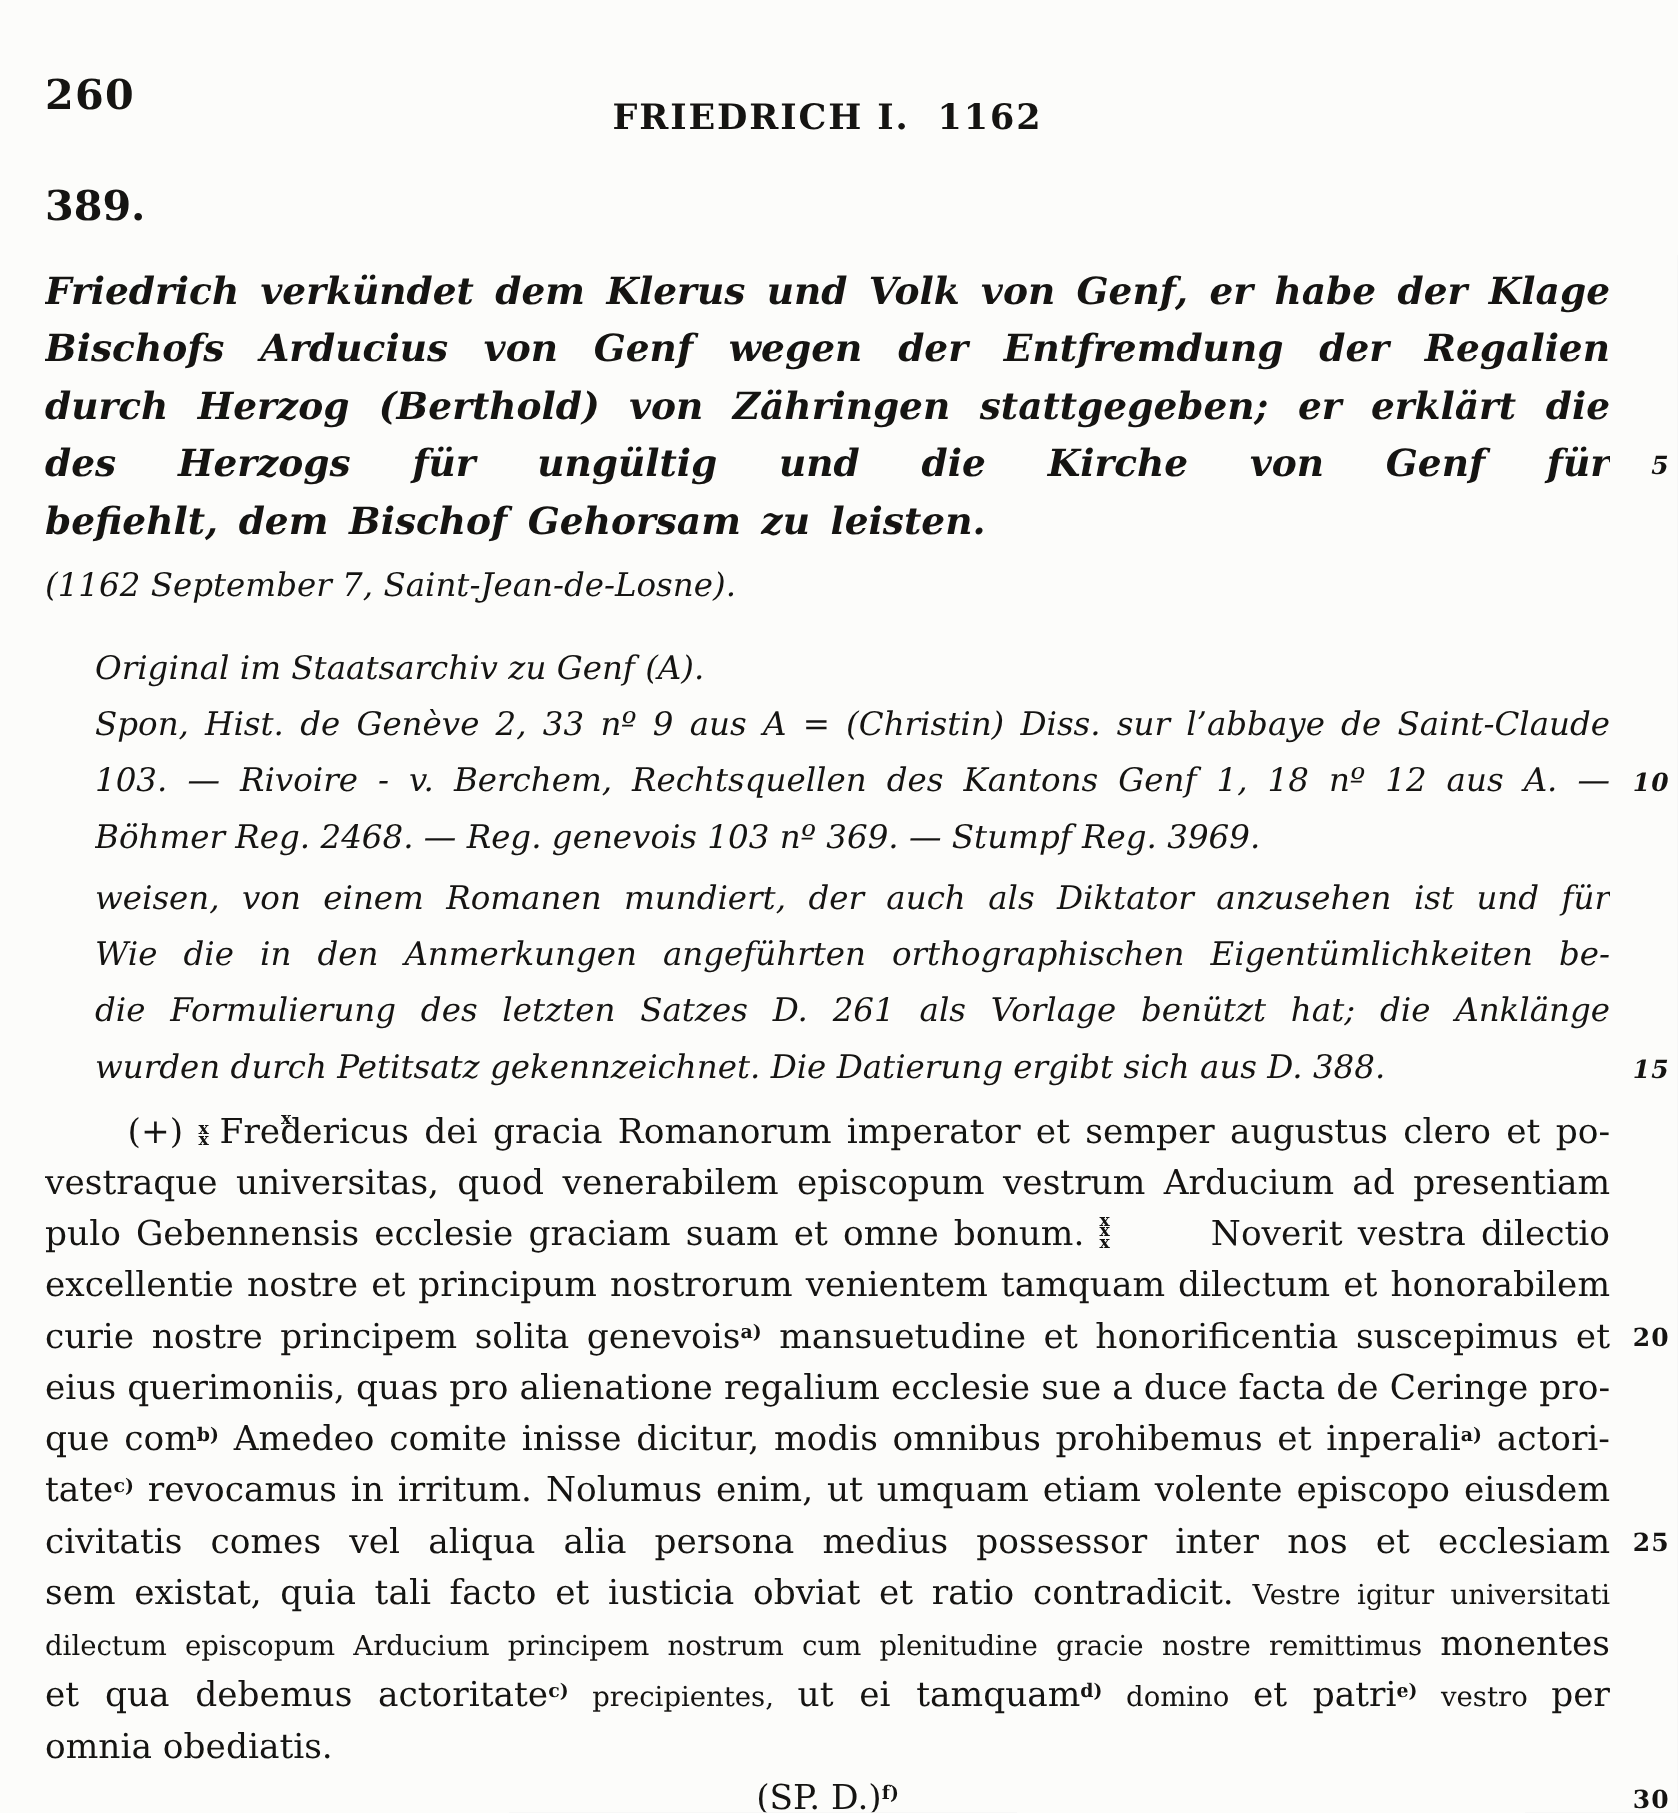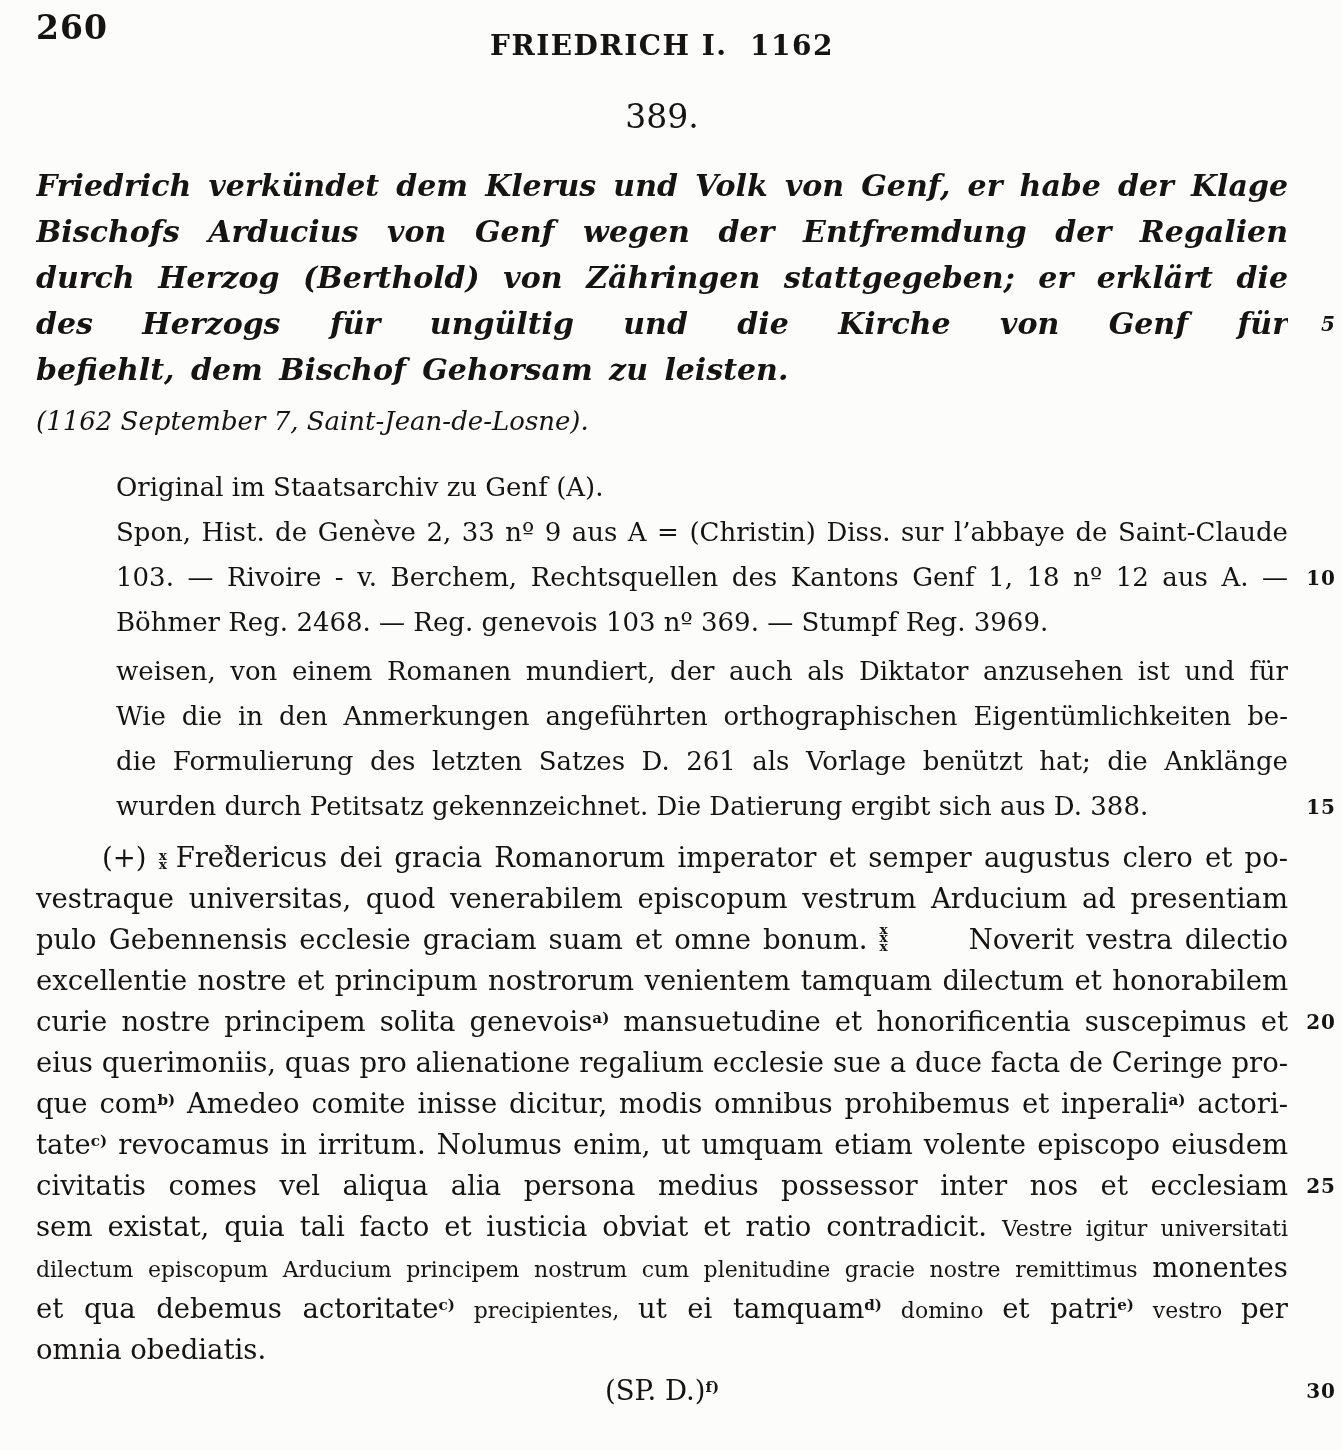--- a/index.html
+++ b/index.html
@@ -8,32 +8,32 @@
     width: 1342px;
     height: 1450px;
     background: #fcfcfa;
     font-family: "DejaVu Serif", serif;
     color: #151412;
     overflow: hidden;
   }
   .content { margin: 0 54px 0 36px; }
 
   
-  .header { position: relative; height: 40px; padding-top: 29px; }
+  .header { position: relative; height: 40px; padding-top: 29px; margin-top: 48px; }
   .page-number {
     position: absolute; left: 0; top: 8px;
     font-size: 33px; font-weight: bold; letter-spacing: 1px;
   }
   .running-head {
     text-align: center; font-size: 28px; font-weight: bold;
     letter-spacing: 1.5px;
   }
   .docnum {
-    margin-top: 26px; text-align: center;
-    font-size: 33px; font-weight: normal; height: 44px; line-height: 44px;
+    margin-top: 26px; text-align: left;
+    font-size: 33px; font-weight: bold; height: 44px; line-height: 44px;
   }
 
   
   .line { position: relative; }
   .line-text {
     height: 100%; overflow: hidden;
     text-align: justify; text-align-last: justify;
   }
   .line-text.no-just { text-align: left; text-align-last: left; }
   .margin-num {
@@ -49,21 +49,21 @@
   
   .dateline {
     margin-top: 6px; height: 44px; line-height: 44px;
     text-align: left; padding-right: 42px;
     font-size: 26px; font-style: italic;
   }
 
   
   .provenance { margin-top: 22px; }
   .commentary { margin-top: 4px; }
-  .provenance, .commentary { font-size: 26px; margin-left: 80px; }
+  .provenance, .commentary { font-size: 26px; font-style: italic; margin-left: 40px; }
   .provenance .line, .commentary .line { height: 45px; line-height: 45px; }
 
   
   .bodytext { margin-top: 8px; font-size: 27.5px; }
   .bodytext .line { height: 41px; line-height: 41px; }
 
   .petit { font-size: 0.8em; }
   sup.note {
     font-size: 0.55em; line-height: 0;
     vertical-align: 0.5em; font-weight: bold; letter-spacing: 0;

